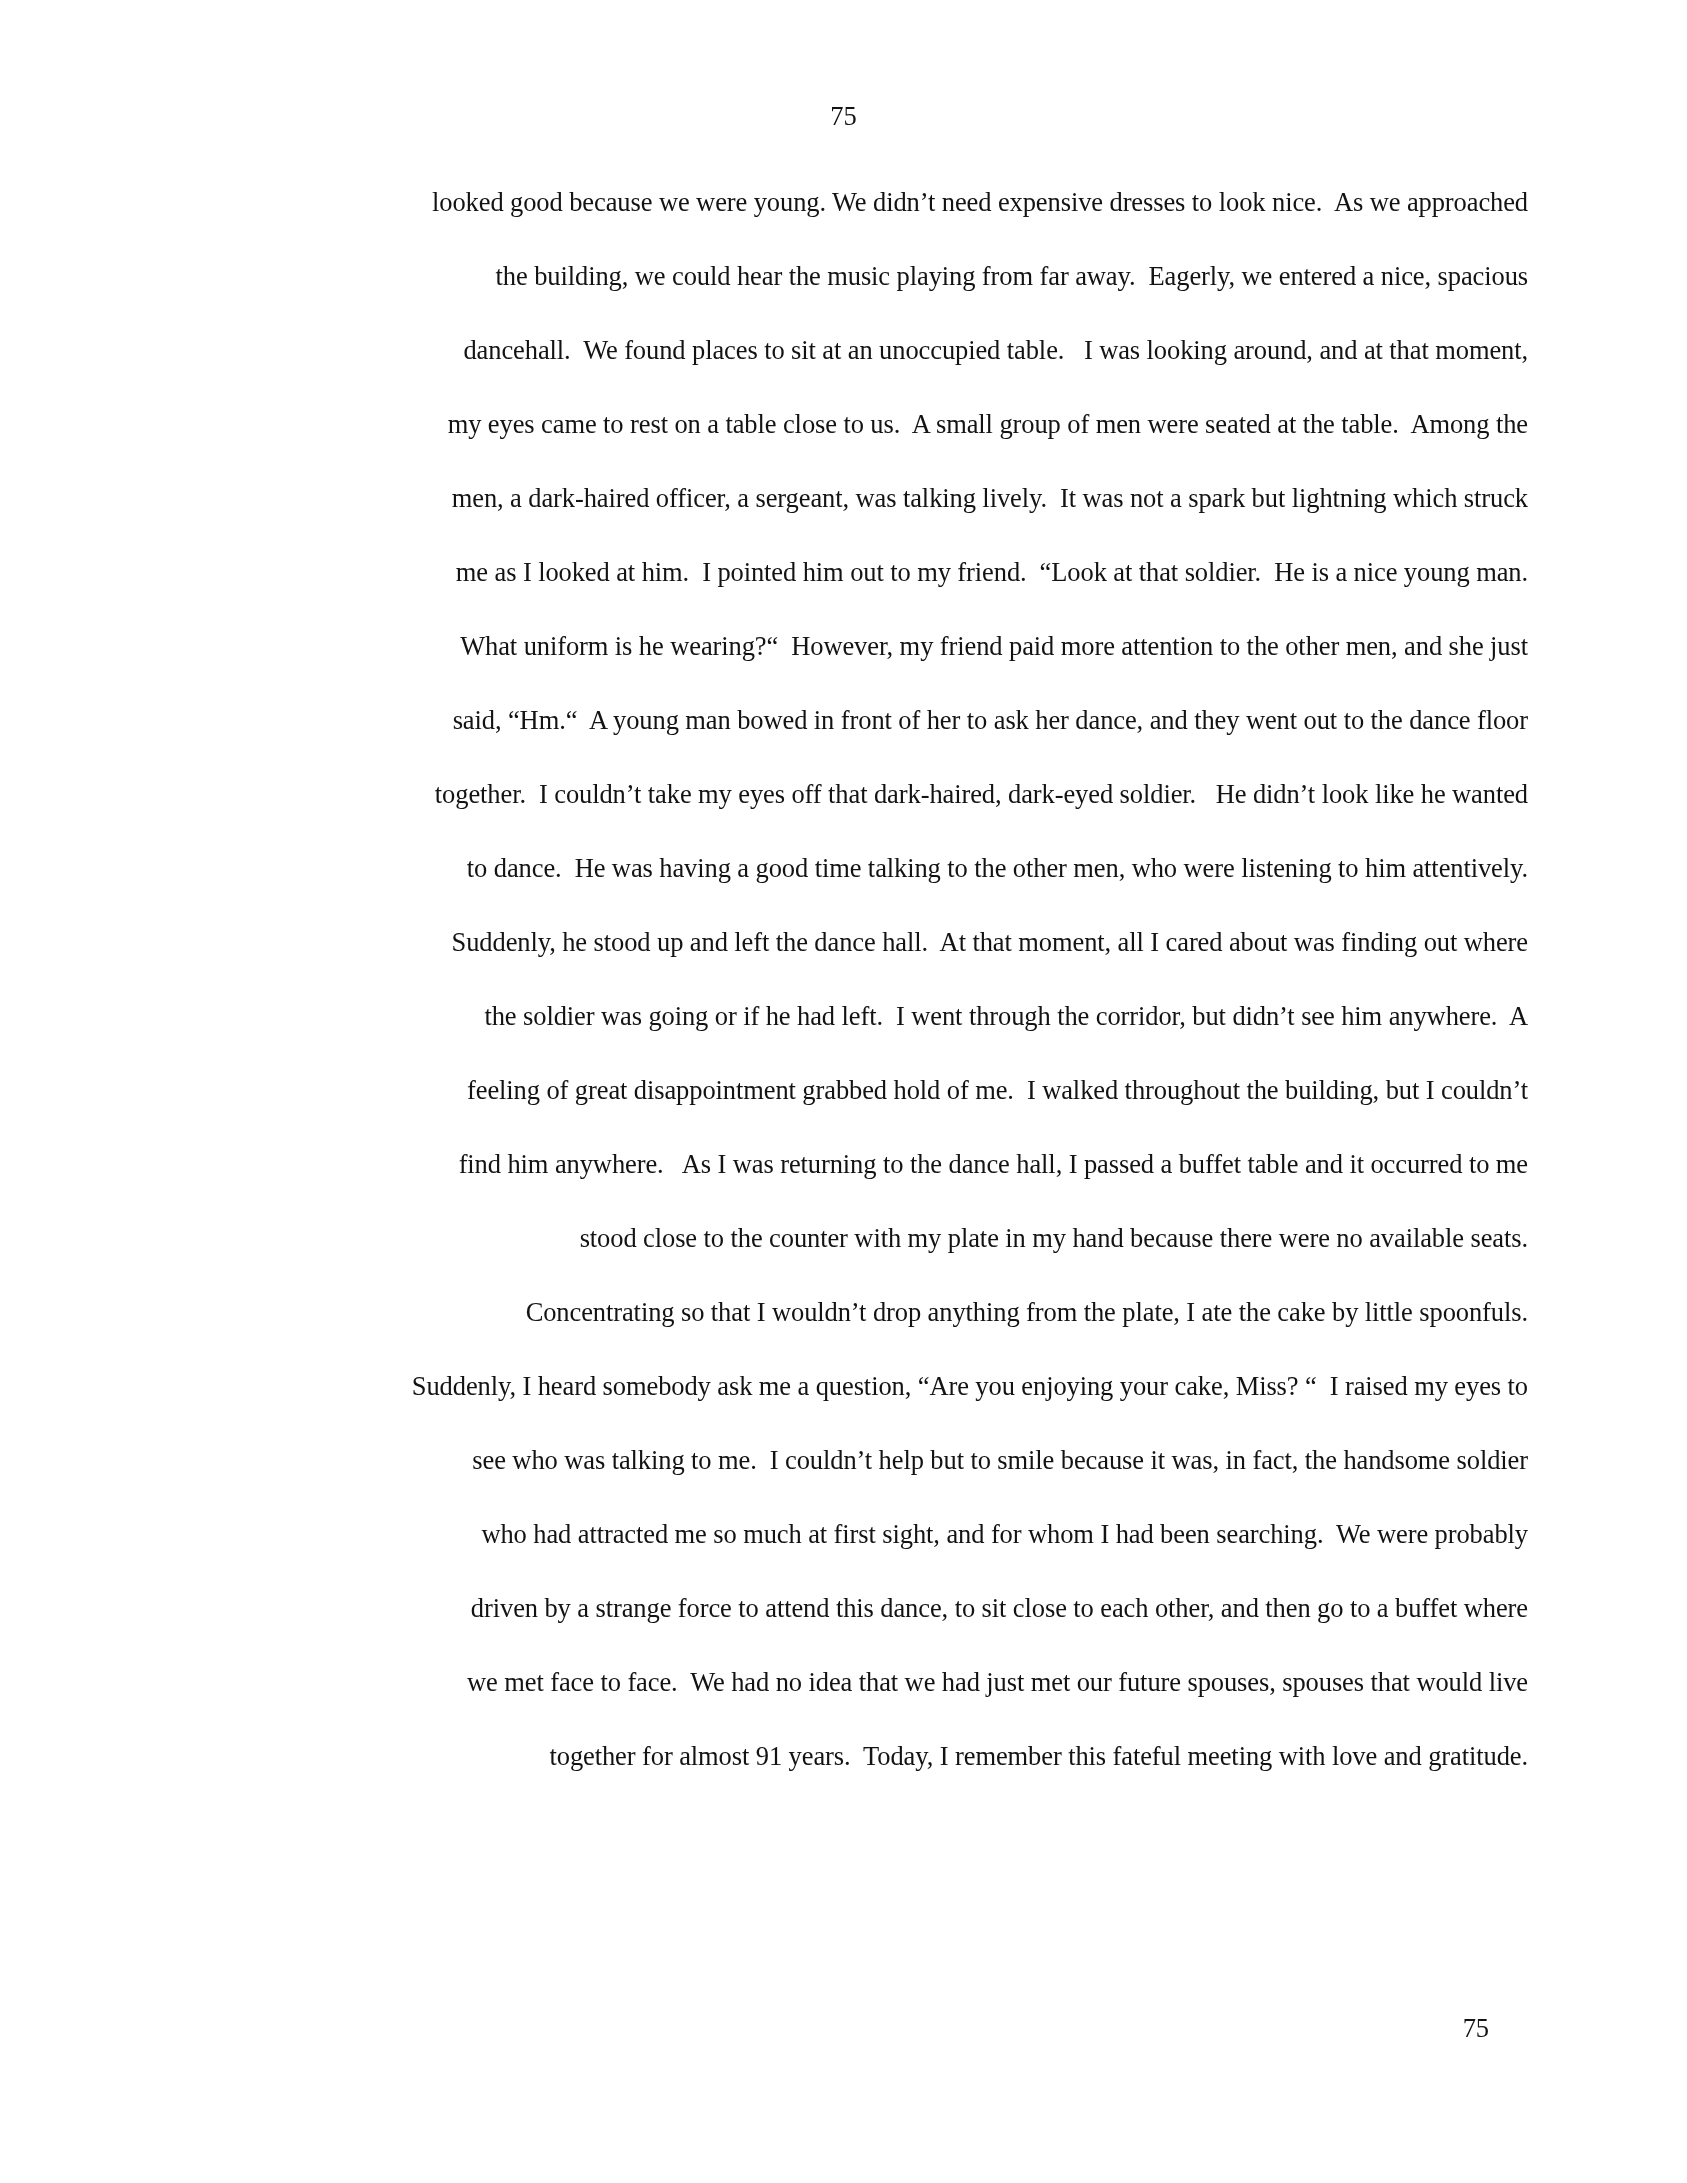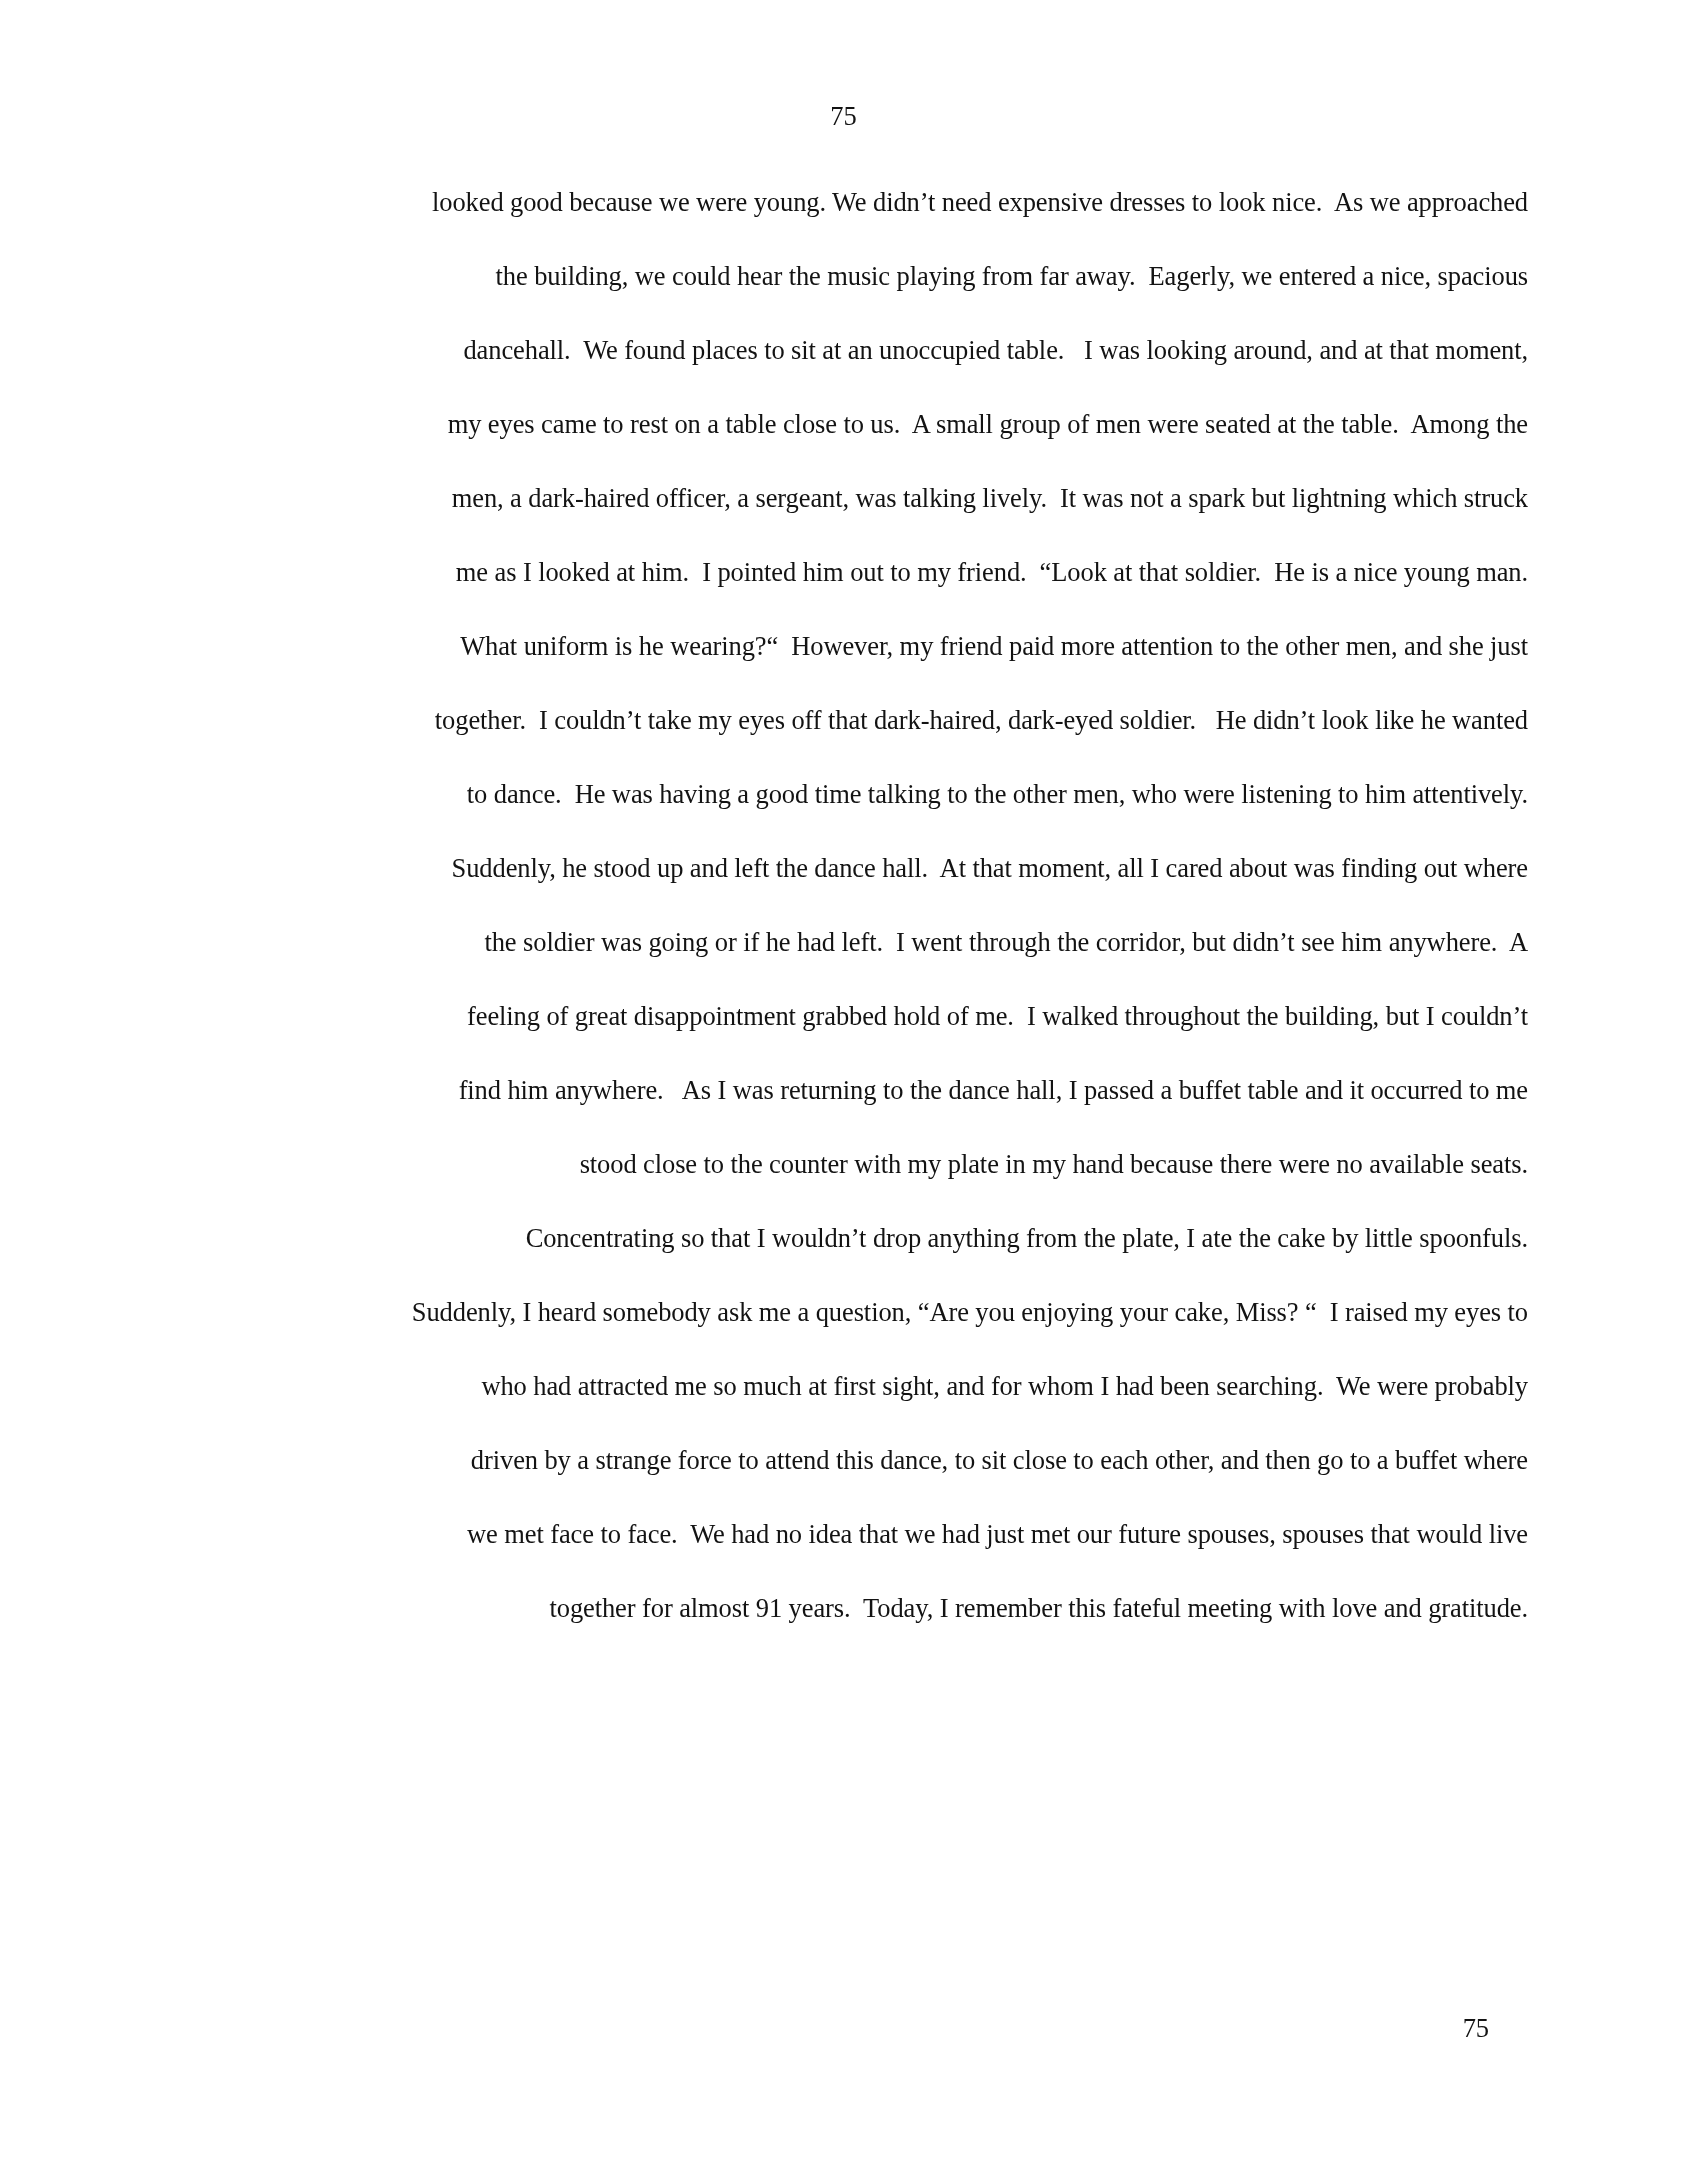--- a/index.html
+++ b/index.html
@@ -57,29 +57,31 @@
   <div class="header-pagenum">75</div>
 
   <div class="body-text" id="body-text">
       <div class="body-line">looked good because we were young. We didn’t need expensive dresses to look nice.  As we approached</div>
       <div class="body-line">the building, we could hear the music playing from far away.  Eagerly, we entered a nice, spacious</div>
       <div class="body-line">dancehall.  We found places to sit at an unoccupied table.   I was looking around, and at that moment,</div>
       <div class="body-line">my eyes came to rest on a table close to us.  A small group of men were seated at the table.  Among the</div>
       <div class="body-line">men, a dark-haired officer, a sergeant, was talking lively.  It was not a spark but lightning which struck</div>
       <div class="body-line">me as I looked at him.  I pointed him out to my friend.  “Look at that soldier.  He is a nice young man.</div>
       <div class="body-line">What uniform is he wearing?“  However, my friend paid more attention to the other men, and she just</div>
+      <div class="body-line">said, “Hm.“  A young man bowed in front of her to ask her dance, and they went out to the dance floor</div>
       <div class="body-line">together.  I couldn’t take my eyes off that dark-haired, dark-eyed soldier.   He didn’t look like he wanted</div>
       <div class="body-line">to dance.  He was having a good time talking to the other men, who were listening to him attentively.</div>
       <div class="body-line">Suddenly, he stood up and left the dance hall.  At that moment, all I cared about was finding out where</div>
       <div class="body-line">the soldier was going or if he had left.  I went through the corridor, but didn’t see him anywhere.  A</div>
       <div class="body-line">feeling of great disappointment grabbed hold of me.  I walked throughout the building, but I couldn’t</div>
       <div class="body-line">find him anywhere.   As I was returning to the dance hall, I passed a buffet table and it occurred to me</div>
       <div class="body-line">stood close to the counter with my plate in my hand because there were no available seats.</div>
       <div class="body-line">Concentrating so that I wouldn’t drop anything from the plate, I ate the cake by little spoonfuls.</div>
       <div class="body-line">Suddenly, I heard somebody ask me a question, “Are you enjoying your cake, Miss? “  I raised my eyes to</div>
+      <div class="body-line">see who was talking to me.  I couldn’t help but to smile because it was, in fact, the handsome soldier</div>
       <div class="body-line">who had attracted me so much at first sight, and for whom I had been searching.  We were probably</div>
       <div class="body-line">driven by a strange force to attend this dance, to sit close to each other, and then go to a buffet where</div>
       <div class="body-line">we met face to face.  We had no idea that we had just met our future spouses, spouses that would live</div>
       <div class="body-line">together for almost 91 years.  Today, I remember this fateful meeting with love and gratitude.</div>
     </div>
 
   <div class="footer-pagenum">75</div>
 </div>
 
 

